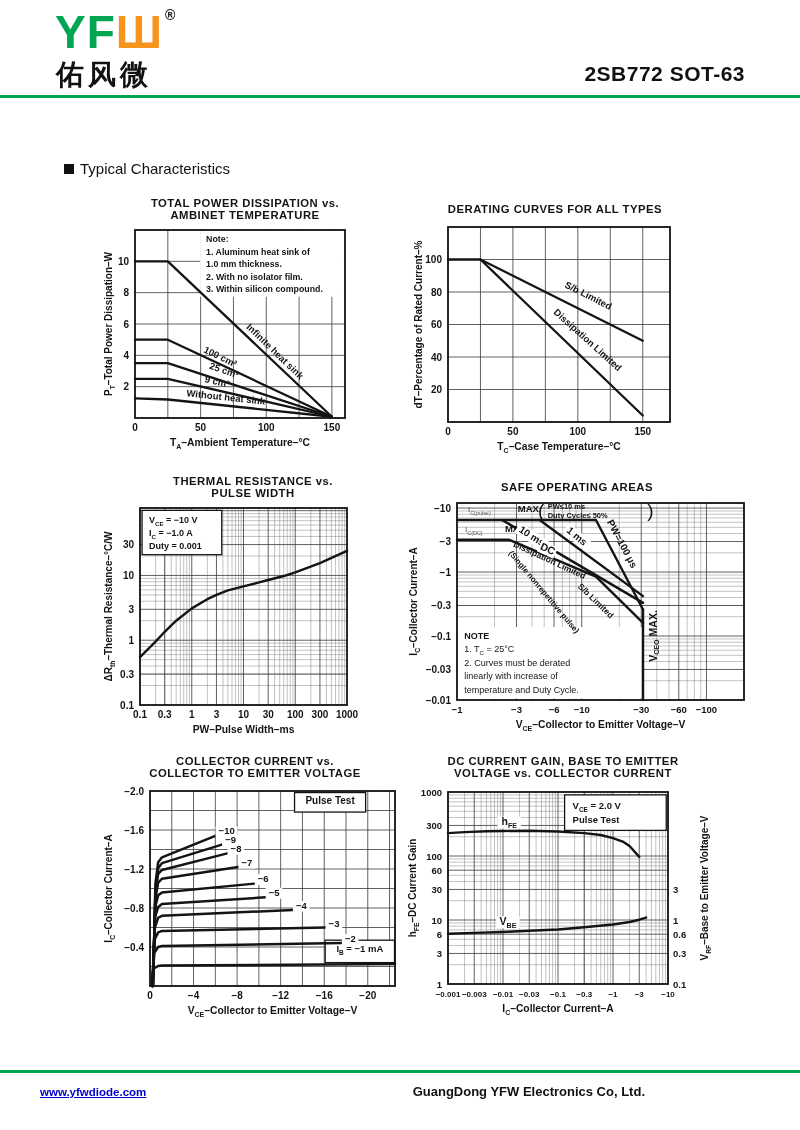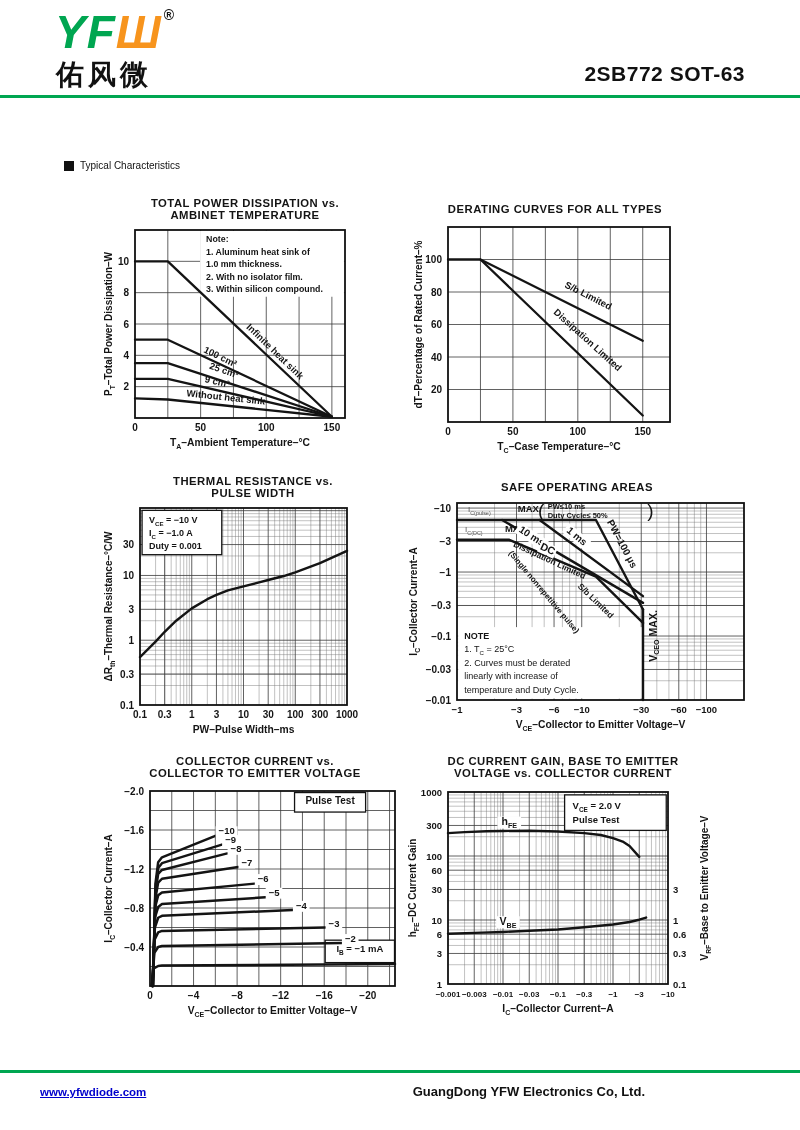--- a/index.html
+++ b/index.html
@@ -3,27 +3,27 @@
 <meta charset="utf-8">
 <style>
   html,body{margin:0;padding:0;}
   body{width:800px;height:1130px;position:relative;background:#ffffff;color:#111;
        font-family:"Liberation Sans","DejaVu Sans",sans-serif;overflow:hidden;}
   svg{overflow:visible;display:block;}
   .rule{position:absolute;left:0;width:800px;}
   #top-rule{top:95px;height:3px;}
   #bottom-rule{top:1070px;height:3px;}
   #logo{position:absolute;left:55px;top:8px;line-height:1;}
-  #logo .latin{font-size:46px;font-weight:800;letter-spacing:1px;font-style:italic;}
+  #logo .latin{font-size:46px;font-weight:800;letter-spacing:1px;}
   #logo .yf{color:#00A651;}
   #logo .w{color:#F7941D;}
   #logo .reg{font-size:14px;font-weight:700;color:#111;vertical-align:28px;margin-left:2px;}
   #logo-cn{position:absolute;left:56px;top:56px;font-size:28px;font-weight:700;letter-spacing:4px;}
   #part-number{position:absolute;right:55px;top:62px;font-size:21px;font-weight:800;letter-spacing:.5px;}
-  #section-head{position:absolute;left:64px;top:160px;font-size:10px;font-weight:400;
+  #section-head{position:absolute;left:64px;top:160px;font-size:15px;font-weight:400;
                 display:flex;align-items:center;gap:6px;}
   #section-head .sq{width:10px;height:10px;background:#111;display:inline-block;}
   figure.chart{position:absolute;margin:0;}
   footer{position:absolute;left:0;top:1080px;width:716px;height:30px;font-size:11.5px;font-weight:700;}
   #footer-url{position:absolute;left:40px;top:6px;color:#0000CC;text-decoration:underline;cursor:pointer;}
   #footer-page{position:absolute;left:0;right:0;top:6px;text-align:center;font-size:11px;color:#222;}
   #footer-company{position:absolute;right:71px;top:4px;font-size:13px;color:#111;}
 </style>
 </head>
 <body>

